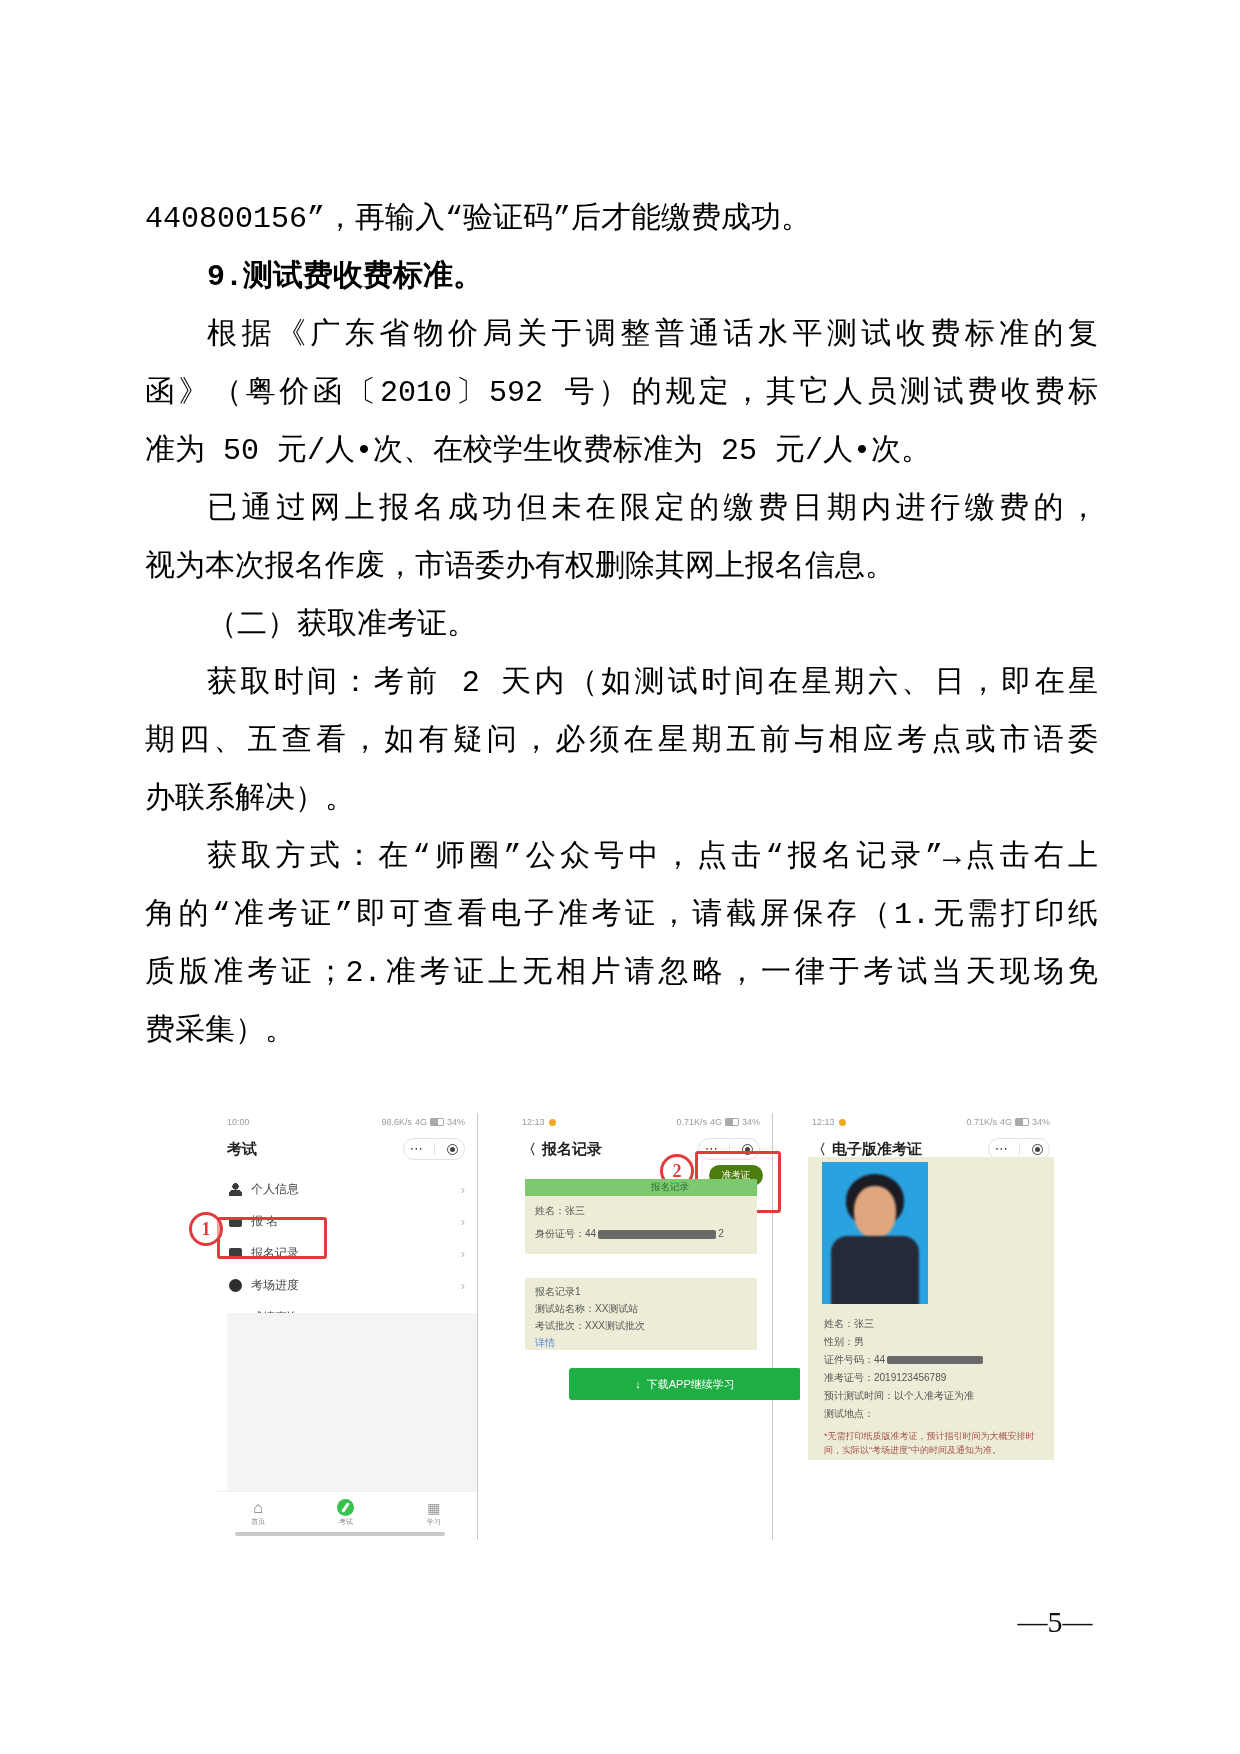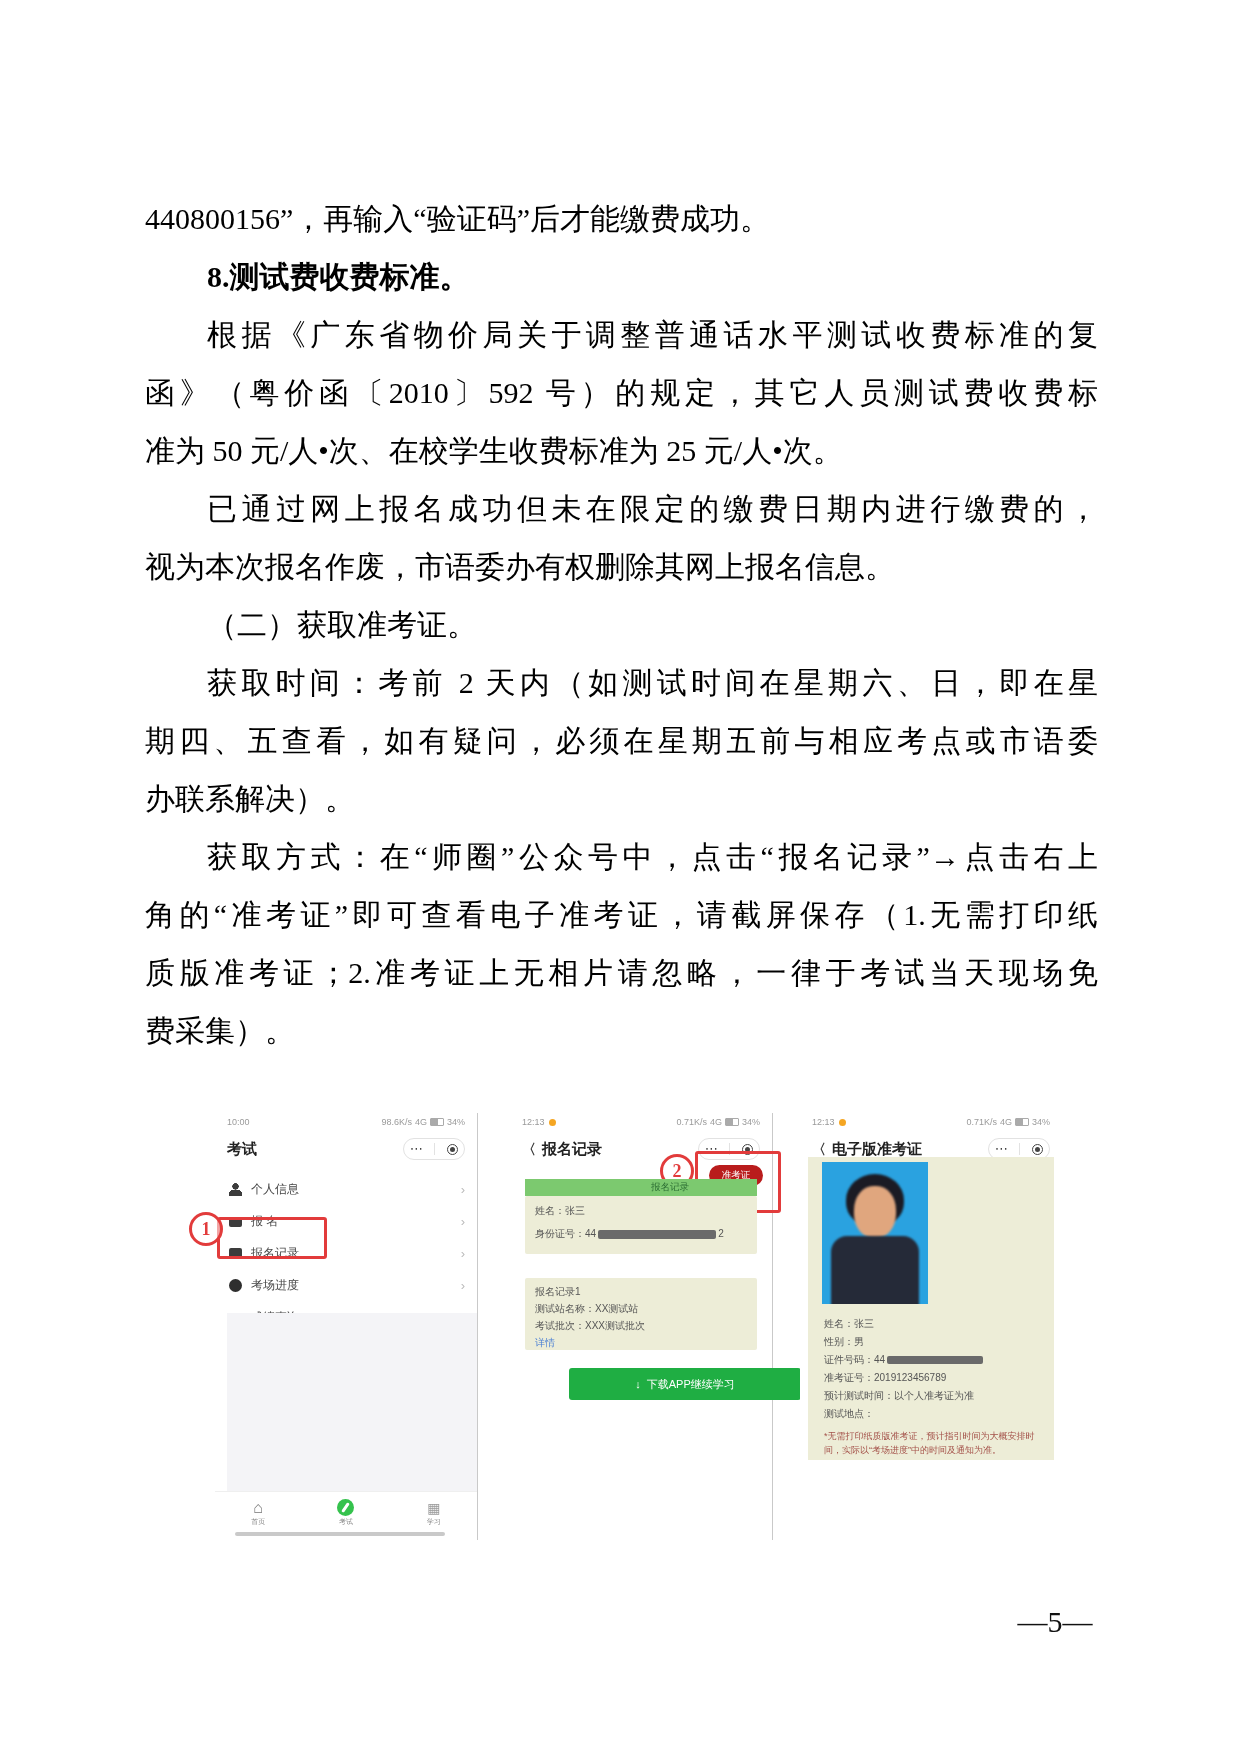--- a/index.html
+++ b/index.html
@@ -1,21 +1,21 @@
 <!DOCTYPE html>
 <html><head>
 <meta charset="utf-8">
 <style>
   html,body{margin:0;padding:0;background:#888;}
   .page{position:relative;width:1240px;height:1754px;background:#ffffff;margin:0 auto;overflow:hidden;}
 
   
   .doc{position:absolute;left:145px;top:190px;width:953px;
        font-family:"Liberation Serif","DejaVu Serif",serif;color:#000;}
-  .line{height:58px;line-height:58px;font-size:30px;white-space:nowrap;}
+  .line{height:58px;line-height:58px;font-size:30px;white-space:nowrap;font-family:Liberation Mono, monospace;}
   .line.ind{text-indent:62px;}
   .line.bold{font-weight:bold;}
   .line.just{text-align:justify;text-align-last:justify;white-space:normal;}
 
   
   .figure{position:absolute;left:0;top:0;}
   .vline{position:absolute;top:1113px;height:427px;width:1px;background:#c9c9c9;}
   .v1{left:477px;} .v2{left:772px;}
 
   .panel{position:absolute;top:1113px;width:262px;height:427px;background:#fff;
@@ -79,21 +79,21 @@
   .tlabel{font-size:7px;color:#8a8a8a;filter:blur(.45px);}
   .ti{height:17px;display:flex;align-items:center;justify-content:center;}
   .ti-home{color:#777;font-size:16px;} .ti-home::before{content:"⌂";}
   .ti-exam{width:17px;height:17px;border-radius:50%;background:#35c24d;position:relative;}
   .ti-exam::after{content:"";position:absolute;left:7px;top:3px;width:3px;height:11px;background:#fff;
                   transform:rotate(35deg);border-radius:2px;}
   .ti-learn{color:#999;font-size:14px;} .ti-learn::before{content:"▦";}
   .homebar{position:absolute;left:20px;right:32px;top:419px;height:4px;background:#c9c9c9;border-radius:2px;}
 
   
-  .greenpill{position:absolute;right:9px;top:52px;width:54px;height:21px;background:#b91c1c;border-radius:11px;
+  .greenpill{position:absolute;right:9px;top:52px;width:54px;height:21px;background:#4d7c0f;border-radius:11px;
              color:#fff;font-size:9.5px;display:flex;align-items:center;justify-content:center;filter:blur(.35px);}
   .gbar{position:absolute;left:15px;top:66px;width:232px;height:17px;background:#7cc96f;color:#2c6e33;
         font-size:9.5px;display:flex;align-items:center;justify-content:center;padding-left:58px;
         box-sizing:border-box;filter:blur(.45px);}
   .card{position:absolute;left:15px;width:232px;background:#ededd7;border-radius:2px;box-sizing:border-box;
         padding:8px 10px;font-size:10px;color:#555;filter:blur(.5px);}
   .cardA{top:83px;height:58px;}
   .cardA .cl{margin-bottom:9px;}
   .cardB{top:165px;height:72px;padding:7px 10px;}
   .cardB .cl{margin-bottom:3px;}
@@ -120,21 +120,21 @@
   .pagenum{position:absolute;left:980px;top:1605px;width:150px;text-align:center;font-size:30px;
            font-family:"Liberation Serif","DejaVu Serif",serif;color:#111;}
 </style>
 </head>
 <body>
 
 <div class="page">
 
   <div class="doc">
     <div class="line">440800156”，再输入“验证码”后才能缴费成功。</div>
-    <div class="line ind bold">8.测试费收费标准。</div>
+    <div class="line ind bold">9.测试费收费标准。</div>
     <div class="line ind just">根据《广东省物价局关于调整普通话水平测试收费标准的复</div>
     <div class="line just">函》（粤价函〔2010〕592 号）的规定，其它人员测试费收费标</div>
     <div class="line">准为 50 元/人•次、在校学生收费标准为 25 元/人•次。</div>
     <div class="line ind just">已通过网上报名成功但未在限定的缴费日期内进行缴费的，</div>
     <div class="line">视为本次报名作废，市语委办有权删除其网上报名信息。</div>
     <div class="line ind">（二）获取准考证。</div>
     <div class="line ind just">获取时间：考前 2 天内（如测试时间在星期六、日，即在星</div>
     <div class="line just">期四、五查看，如有疑问，必须在星期五前与相应考点或市语委</div>
     <div class="line">办联系解决）。</div>
     <div class="line ind just">获取方式：在“师圈”公众号中，点击“报名记录”→点击右上</div>

